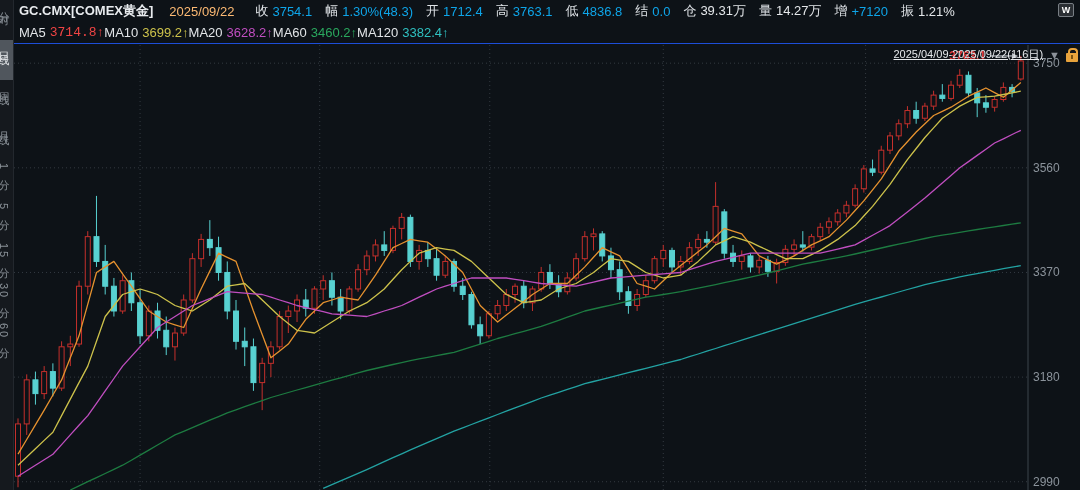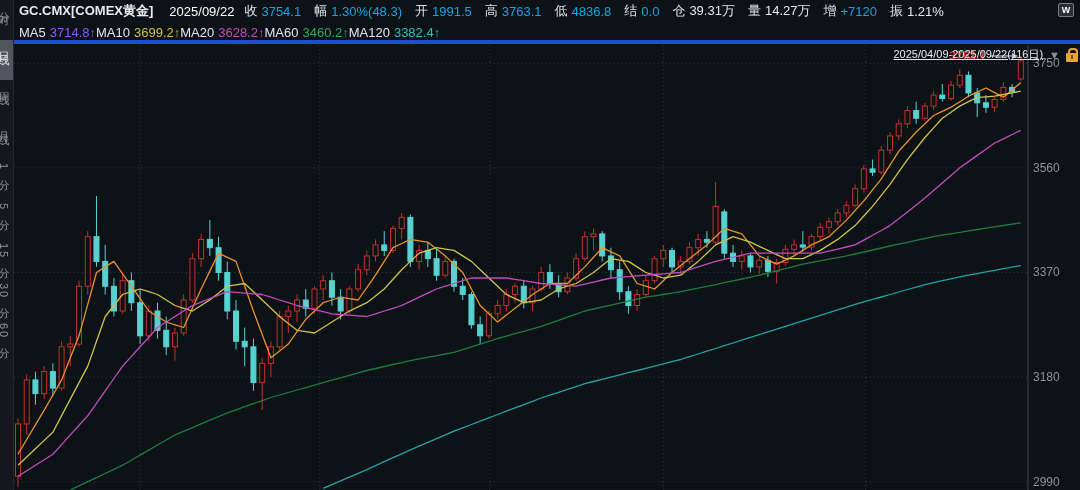--- a/index.html
+++ b/index.html
@@ -11,25 +11,25 @@
   #sidebar { position:absolute; left:0; top:0; width:14px; height:490px;
     background:#15191e; border-right:1px solid #23282e; z-index:6; overflow:hidden; }
   .sb-item { width:14px; min-height:40px; padding:3px 0; overflow:hidden; cursor:pointer; }
   .sb-item span { display:block; writing-mode:vertical-rl; font-size:11px; line-height:14px;
     letter-spacing:2px; color:#8a9198; margin-left:-3px; white-space:nowrap; }
   .sb-item.active { background:#50565d; }
   .sb-item.active span { color:#e2e5e8; }
 
   
   #header { position:absolute; left:14px; top:0; right:0; height:44px; z-index:5;
-    border-bottom:4px solid #1d4ed8; background:#0d1217; }
+    border-bottom:1px solid #1d4ed8; background:#0d1217; }
   #row1 { position:absolute; left:0; top:0; right:0; height:22px; display:flex;
     align-items:center; padding-left:5px; font-size:13px; white-space:nowrap; }
   #symbol { color:#e8ebee; font-weight:700; margin-right:16px; }
-  #qdate { color:#ffffff; margin-right:10px; }
+  #qdate { color:#fdba74; margin-right:21px; }
   #quote-fields { display:flex; gap:13px; align-items:center; }
   .qf { display:flex; gap:4px; align-items:center; }
   .ql { color:#dfe3e7; }
   .qv.red { color:#0ea5e9; }
   .qv.wht { color:#e4e7ea; }
   #win-icon { position:absolute; right:6px; top:3px; width:16px; height:14px;
     background:#2b2f34; border:1px solid #787e84; border-radius:2px; color:#fff;
     font-size:9px; font-weight:700; display:flex; align-items:center;
     justify-content:center; cursor:pointer; }
 
@@ -362,21 +362,21 @@
           <span class="qf">
             <span class="ql">收</span>
             <span class="qv red">3754.1</span>
           </span>
           <span class="qf">
             <span class="ql">幅</span>
             <span class="qv red">1.30%(48.3)</span>
           </span>
           <span class="qf">
             <span class="ql">开</span>
-            <span class="qv red">1991.5</span>
+            <span class="qv red">1712.4</span>
           </span>
           <span class="qf">
             <span class="ql">高</span>
             <span class="qv red">3763.1</span>
           </span>
           <span class="qf">
             <span class="ql">低</span>
             <span class="qv red">4836.8</span>
           </span>
           <span class="qf">
@@ -399,21 +399,21 @@
             <span class="ql">振</span>
             <span class="qv wht">1.21%</span>
           </span>
         </span>
       <span id="win-icon">W</span>
     </div>
     <div id="row2">
       <span id="ma-legend">
           <span class="mai">
             <span class="mal">MA5</span>
-            <span style="color: #8b5cf6;">3714.8↑</span>
+            <span style="color: #ef4444; font-family: Liberation Mono, monospace;">3714.8↑</span>
           </span>
           <span class="mai">
             <span class="mal">MA10</span>
             <span style="color: rgb(205, 194, 75); text-align: right;">3699.2↑</span>
           </span>
           <span class="mai">
             <span class="mal">MA20</span>
             <span style="color: rgb(192, 78, 192);">3628.2↑</span>
           </span>
           <span class="mai">

